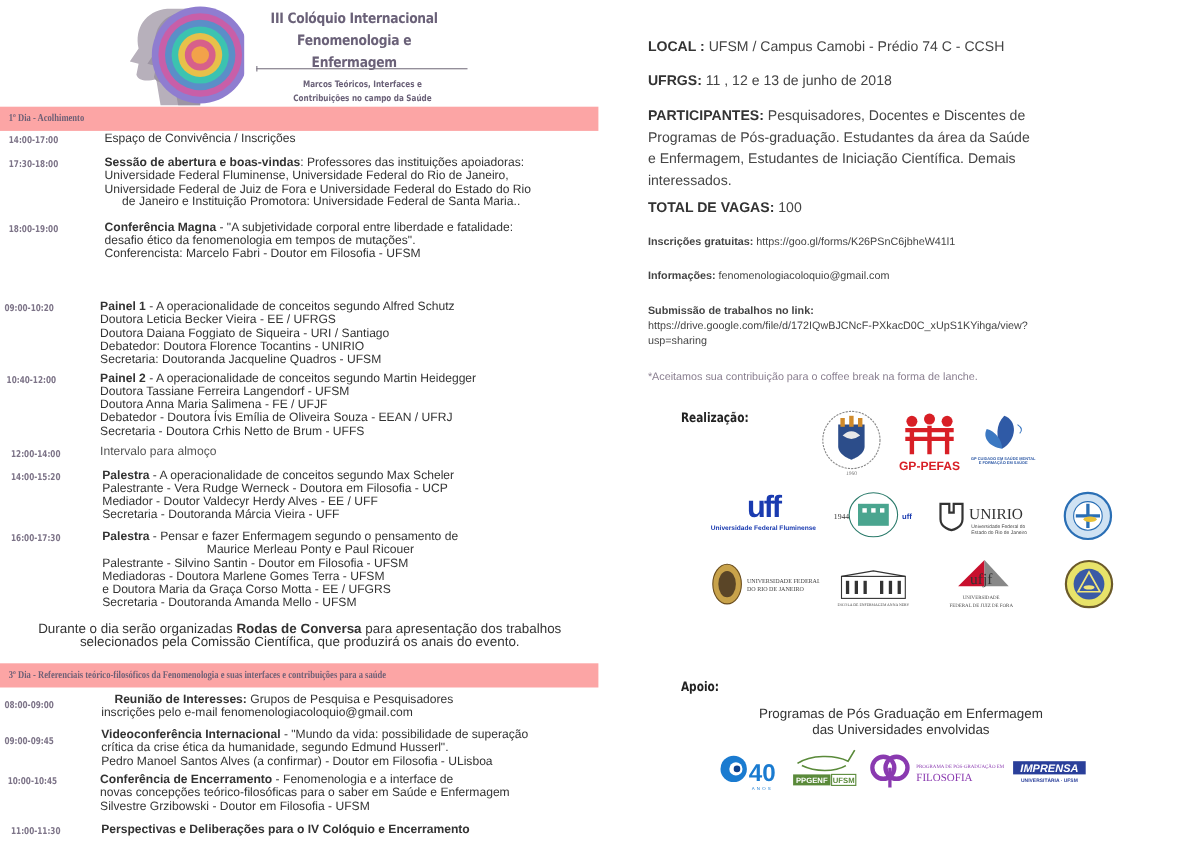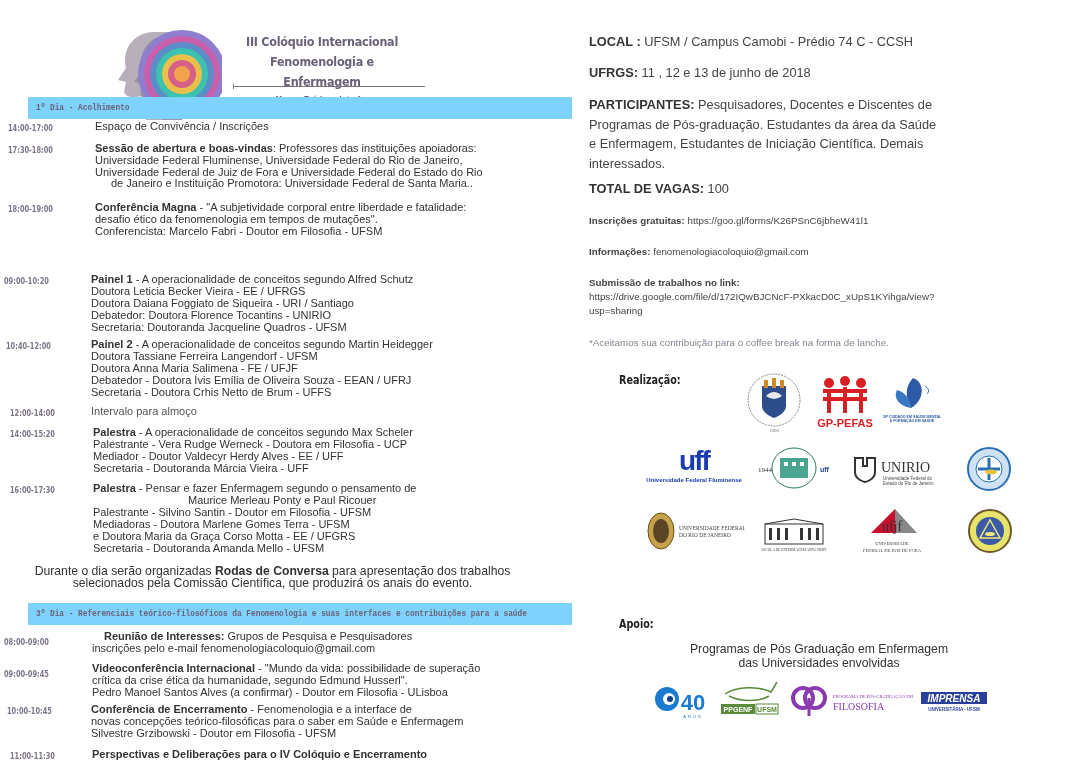--- a/index.html
+++ b/index.html
@@ -5,35 +5,35 @@
   * { box-sizing: border-box; margin: 0; padding: 0; }
   body {
     width: 1084px; height: 771px; overflow: hidden; background: #ffffff;
     font-family: "Liberation Sans", sans-serif; color: #333;
     position: relative;
   }
   .left { position: absolute; left: 0; top: 0; width: 545px; height: 771px; }
   .right { position: absolute; left: 589px; top: 0; width: 495px; height: 771px; }
 
   
-  .hdr { position: absolute; left: 112px; top: 0; width: 320px; height: 96px; margin-top: 24px; }
+  .hdr { position: absolute; left: 112px; top: 0; width: 320px; height: 96px; }
   .hdr-art { position: absolute; left: 0; top: 4px; width: 110px; height: 92px; }
   .hdr-title { position: absolute; left: 105px; top: 8px; width: 210px; text-align: center;
     font-family: "DejaVu Sans", sans-serif; font-weight: bold; font-size: 13px; line-height: 20px;
     color: #6a6178; letter-spacing: -0.3px; transform: scaleX(0.86); transform-origin: center; }
   .hdr-rule { position: absolute; left: 121px; top: 62px; width: 192px; border-top: 1px solid #7a7482; }
   .hdr-rule::before { content: ""; position: absolute; left: 0; top: -3px; height: 5px; border-left: 1px solid #7a7482; }
   .hdr-sub { position: absolute; left: 120px; top: 70px; width: 195px; text-align: center;
     font-family: "DejaVu Sans", sans-serif; font-weight: bold; font-size: 8px; line-height: 13px;
     color: #6a6178; transform: scaleX(0.82); transform-origin: center; }
 
   
-  .bar { position: absolute; left: 0; width: 544px; height: 22px; background: #7dd3fc;
-    padding-left: 8px; font-family: Liberation Mono, monospace; font-weight: bold; font-size: 9.5px;
-    line-height: 22px; color: #6d5f75; white-space: nowrap; margin-left: 28px; }
+  .bar { position: absolute; left: 0; width: 544px; height: 22px; background: #fca5a5;
+    padding-left: 8px; font-family: Liberation Serif, serif; font-weight: bold; font-size: 9.5px;
+    line-height: 22px; color: #6d5f75; white-space: nowrap; }
   .bar span { display: inline-block; transform: scaleX(0.82); transform-origin: left center; }
 
   .item { position: absolute; left: 0; width: 545px; }
   .time { position: absolute; left: 8px; top: 2px; font-family: "DejaVu Sans", sans-serif; font-weight: bold;
     font-size: 8.5px; color: #7d7488; white-space: nowrap; transform: scaleX(0.78); transform-origin: left center; }
   .txt { position: absolute; left: 67px; font-size: 11px; line-height: 11.8px; color: #333; white-space: nowrap; margin-left: 28px; }
   .txt b { font-weight: bold; color: #333; }
 
   .note { position: absolute; left: 0; width: 545px; text-align: center; font-size: 12.2px; line-height: 11.8px; color: #333; }
 

